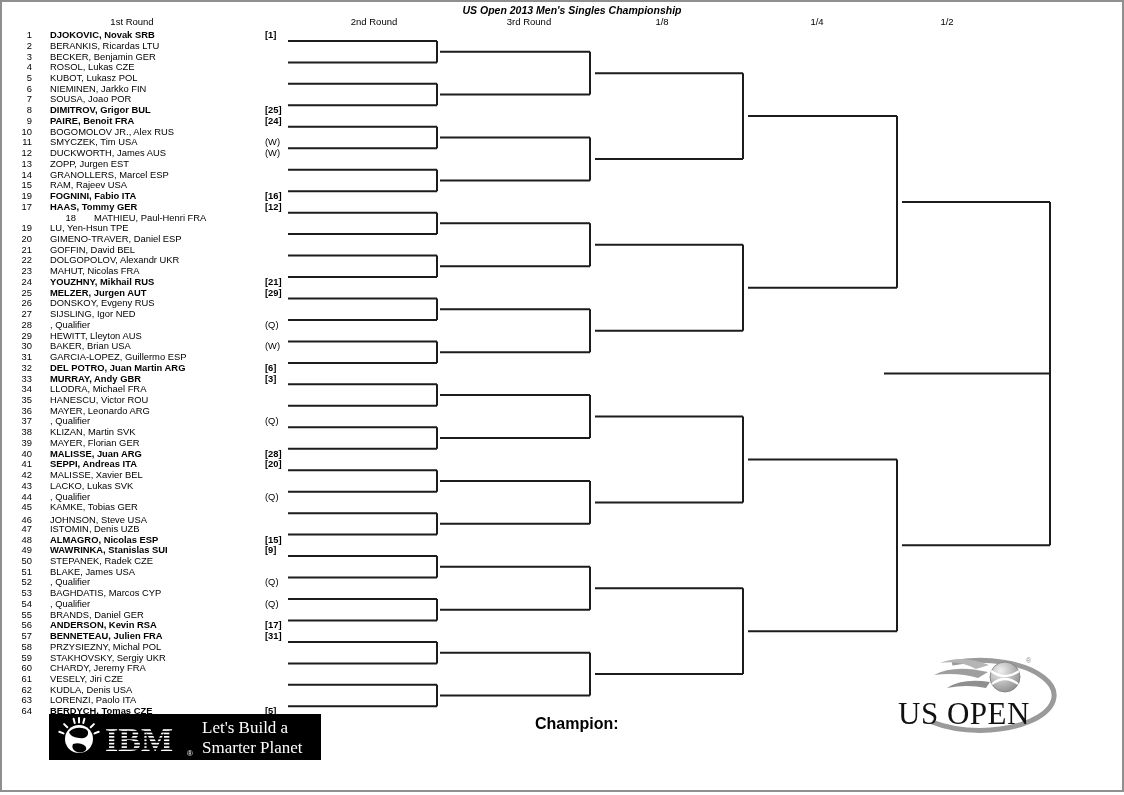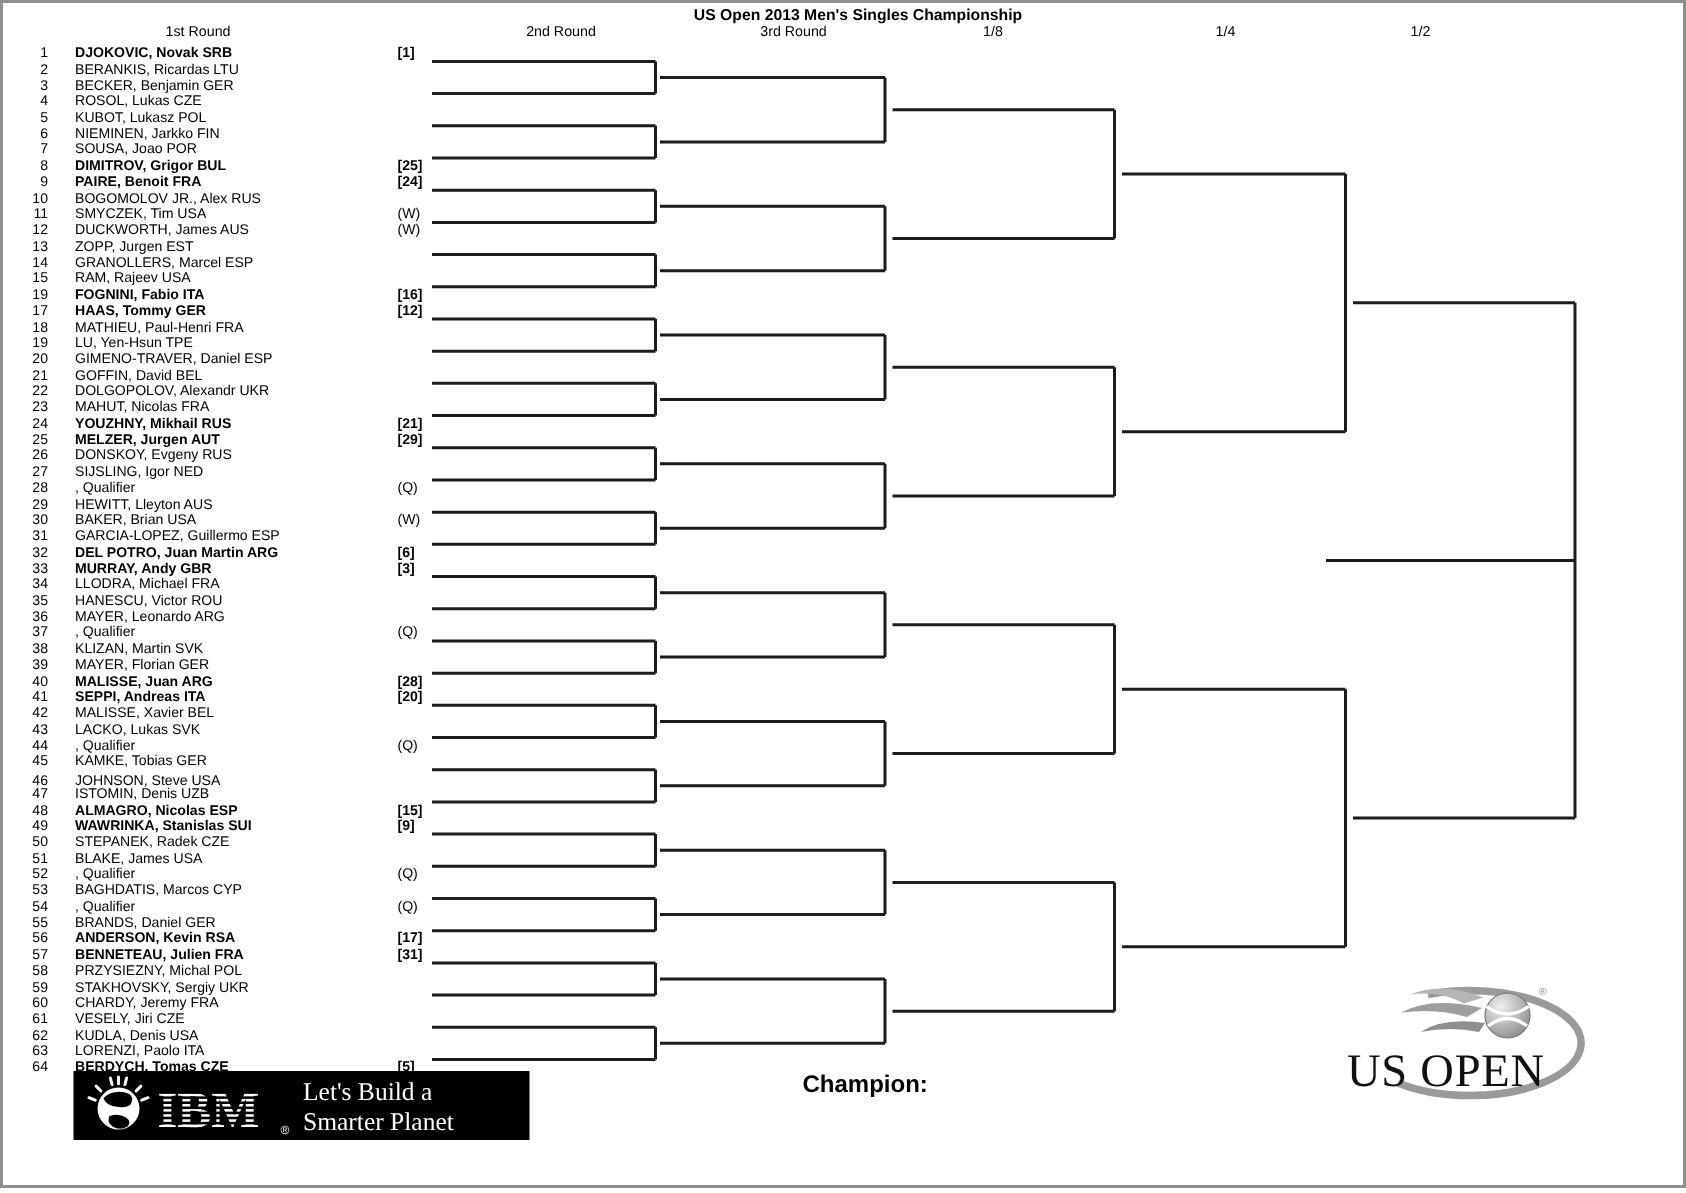--- a/index.html
+++ b/index.html
@@ -3,33 +3,33 @@
 <meta charset="utf-8">
 <style>
   html,body{margin:0;padding:0;background:#fff;}
   .sheet{
     position:relative; width:1124px; height:792px; box-sizing:border-box;
     background:#fff; border:2px solid #8f8f8f; overflow:hidden;
     font-family:"Liberation Sans", sans-serif; color:#000;
   }
   .title{
     position:absolute; left:420px; top:2px; width:300px; text-align:center;
-    font-size:10.5px; font-weight:bold; white-space:nowrap;
+    font-size:10.5px; font-weight:bold; white-space:nowrap;font-style:italic;
   }
   .round-header{
     position:absolute; top:14px; transform:translateX(-50%);
     font-size:9.5px; white-space:nowrap;
   }
   .player-row{position:absolute; left:0; width:300px; height:10.8px; line-height:10.8px; font-size:9.4px; white-space:nowrap;}
   .player-num{position:absolute; left:4px; width:26px; text-align:right;}
   .player-name{position:absolute; left:48px;}
   .player-tag{position:absolute; left:263px;}
   .bold{font-weight:bold;}
   #bracket{position:absolute; left:0; top:0;}
-  .ibm-banner{position:absolute; left:47px; top:712px; width:304px; height:46px; background:#000;}
+  .ibm-banner{position:absolute; left:47px; top:712px; width:272px; height:46px; background:#000;}
   .champion{position:absolute; left:533px; top:713px; font-size:16px; font-weight:bold;}
   .usopen{position:absolute; left:890px; top:648px; width:185px; height:100px;}
 </style>
 </head>
 <body>
 
 <div class="sheet">
 
   <div class="title">US Open 2013 Men's Singles Championship</div>
 
@@ -111,21 +111,21 @@
       <div class="player-row" style="top: 189.08px;">
         <span class="player-num">19</span>
         <span class="player-name bold">FOGNINI, Fabio ITA</span>
         <span class="player-tag bold">[16]</span>
       </div>
       <div class="player-row" style="top: 199.81px;">
         <span class="player-num">17</span>
         <span class="player-name bold">HAAS, Tommy GER</span>
         <span class="player-tag bold">[12]</span>
       </div>
-      <div class="player-row" style="top: 210.54px;">
+      <div class="player-row" style="top: 210.54px; margin-left: 44px;">
         <span class="player-num">18</span>
         <span class="player-name">MATHIEU, Paul-Henri FRA</span>
       </div>
       <div class="player-row" style="top: 221.28px;">
         <span class="player-num">19</span>
         <span class="player-name">LU, Yen-Hsun TPE</span>
       </div>
       <div class="player-row" style="top: 232.01px;">
         <span class="player-num">20</span>
         <span class="player-name">GIMENO-TRAVER, Daniel ESP</span>

